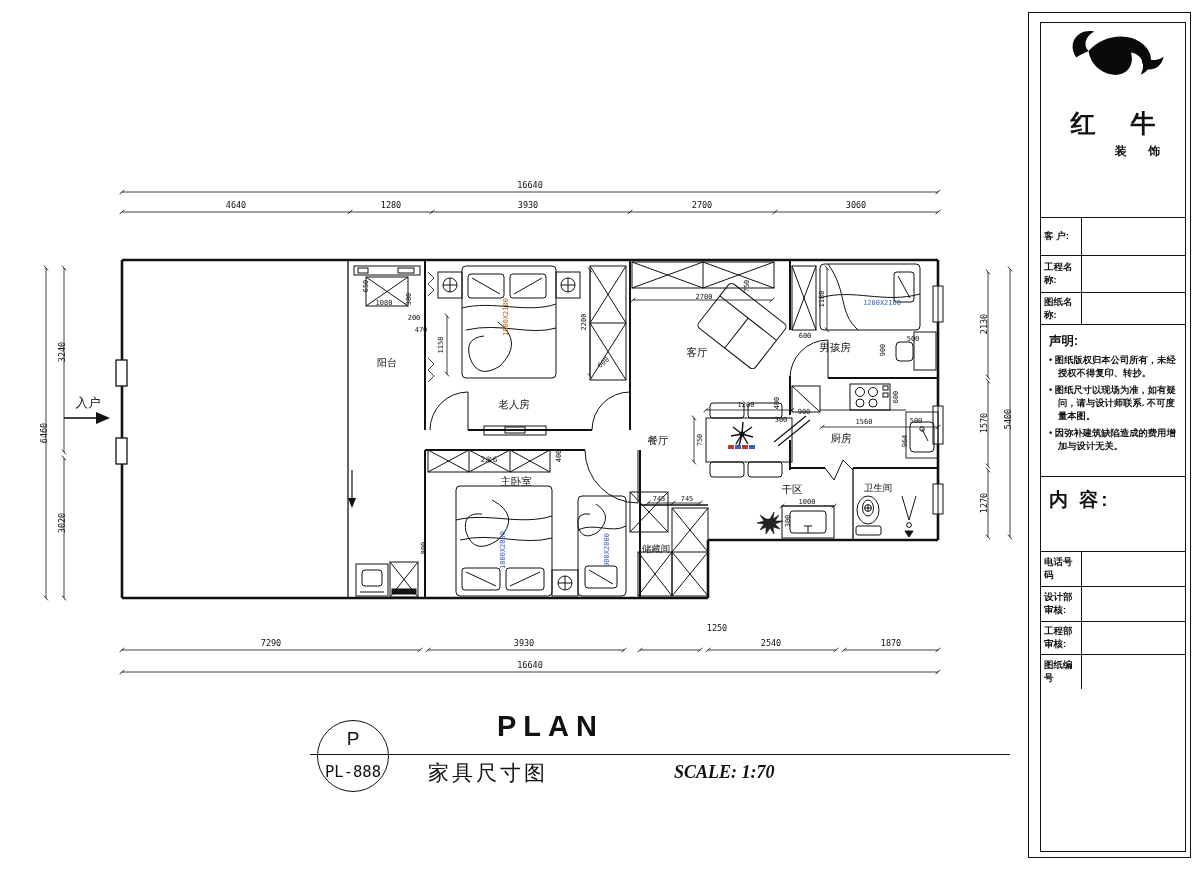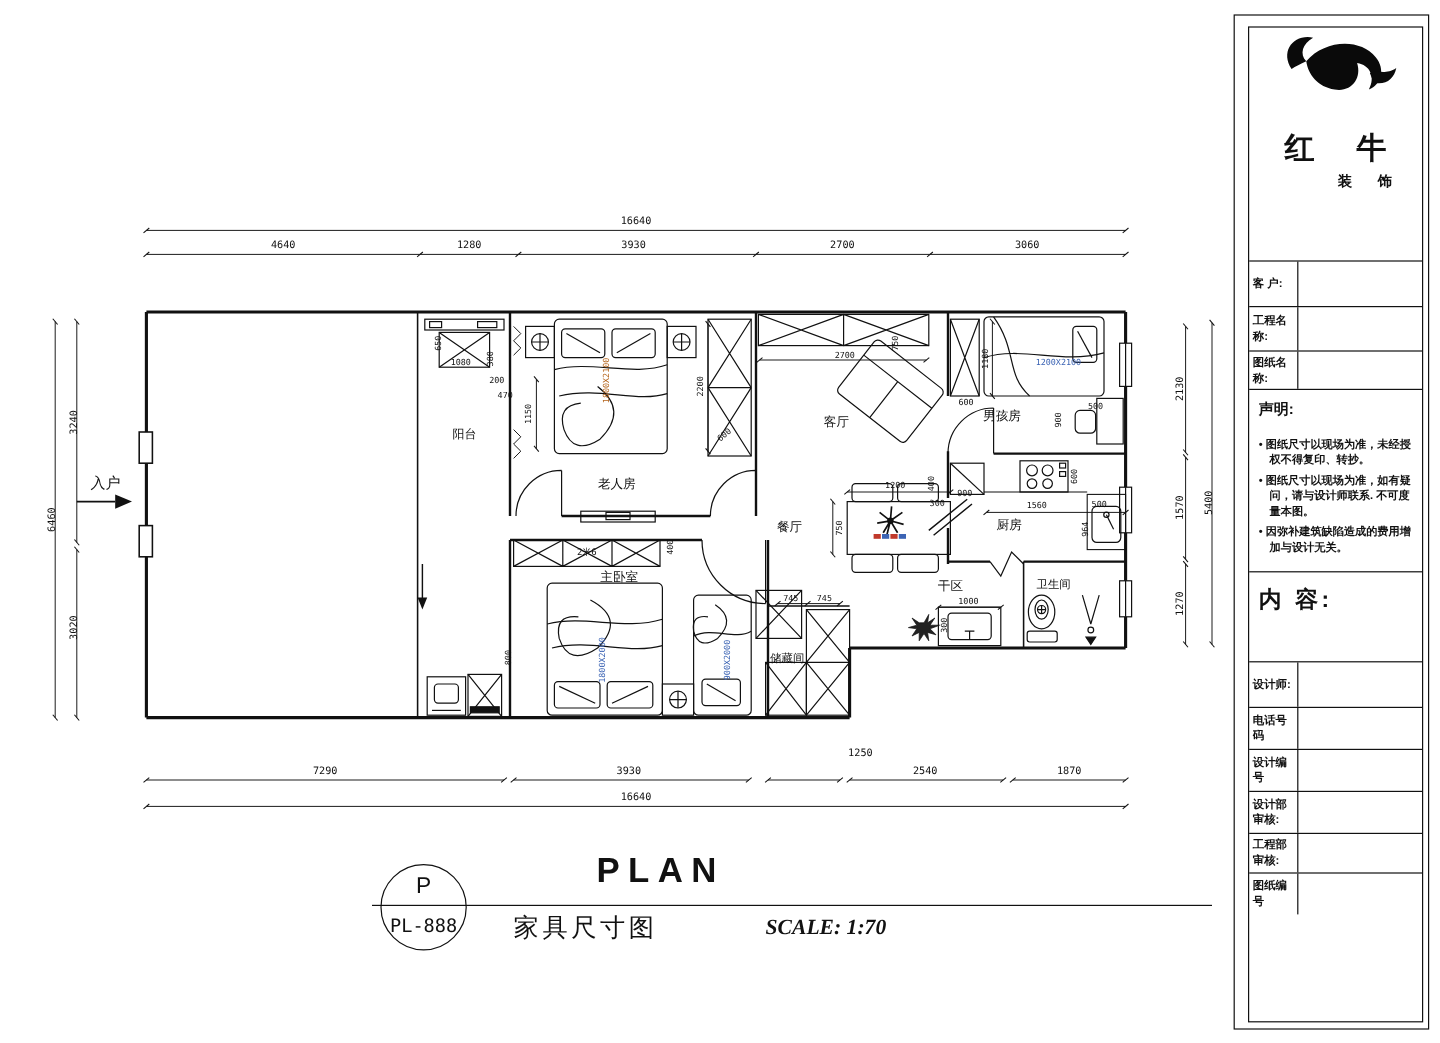--- a/index.html
+++ b/index.html
@@ -17,40 +17,40 @@
       border:1.9px solid #111;box-sizing:border-box;display:flex;flex-direction:column;background:#fff}
   .tb-sec{border-top:1.4px solid #111;box-sizing:border-box;flex:0 0 auto;display:flex}
   .tb-sec:first-child{border-top:none}
   .tb-logo{height:194px;flex-direction:column;align-items:center}
   .brand1{font-size:25px;letter-spacing:14px;margin:2px 0 0 14px;font-weight:600}
   .brand2{font-size:12px;letter-spacing:9px;margin:3px 0 0 58px;font-weight:600}
   .tb-row .lab{width:41px;border-right:1.4px solid #111;box-sizing:border-box;
       font-size:9.5px;font-weight:700;display:flex;align-items:center;padding-left:3px;letter-spacing:0}
   .tb-row .val{flex:1}
   .tb-decl{height:152px;display:block;padding:6px 5px 0 8px}
-  .decl-head{font-size:12.5px;font-weight:700;margin:2px 0 14px 0}
+  .decl-head{font-size:12.5px;font-weight:700;margin:2px 0 4px 0}
   .decl-item{font-size:9.3px;font-weight:600;line-height:1.4;margin:0 0 4px 0;
              padding-left:9px;text-indent:-9px}
   .tb-content{height:75px;display:block;padding:10px 0 0 8px}
   .content-head{font-size:19px;font-weight:700;letter-spacing:3px}
   .tb-footer{display:block;flex:1 1 auto;padding:10px 4px 0 6px}
   .ft1{font-size:10px;font-weight:700;margin-bottom:22px}
   .ft2{font-size:10px;font-weight:700}
   .sig-line{display:inline-block;width:70px;border-bottom:1.3px solid #111;height:10px;margin-left:3px}
 
   
   .stamp-circle{position:absolute;left:317px;top:720px;width:72px;height:72px;border:1.6px solid #111;
       border-radius:50%;box-sizing:border-box;text-align:center}
   .stamp-p{position:absolute;left:0;right:0;top:7px;font-size:19px}
   .stamp-code{position:absolute;left:0;right:0;bottom:10px;font-size:15.5px;
       font-family:"DejaVu Sans Mono",monospace}
   .title-rule{position:absolute;left:310px;top:754px;width:700px;border-top:1.6px solid #111}
   .plan-title{position:absolute;left:497px;top:710px;font-size:29px;font-weight:800;letter-spacing:7px}
   .drawing-name{position:absolute;left:428px;top:759px;font-size:21px;letter-spacing:3px}
-  .scale-text{position:absolute;left:638px;top:762px;font-size:18px;font-style:italic;font-weight:600;
+  .scale-text{position:absolute;left:674px;top:762px;font-size:18px;font-style:italic;font-weight:600;
       font-family:"Liberation Serif","DejaVu Serif",serif}
 </style>
 </head>
 <body>
 
 <svg class="planlayer" width="1200" height="869" viewBox="0 0 1200 869">
   <defs>
     <marker id="tk" markerWidth="9" markerHeight="9" refX="4.5" refY="4.5" orient="auto">
       <line x1="1.5" y1="7" x2="7.5" y2="2" stroke="#111" stroke-width="1.1"></line>
     </marker>
@@ -369,43 +369,35 @@
     <div class="val"></div>
   </div>
   <div class="tb-sec tb-row" style="height:32px">
     <div class="lab">图纸名称:</div>
     <div class="val"></div>
   </div>
 
   <div class="tb-sec tb-decl">
     <div class="decl-head">声明:</div>
     <div id="decl-items">
-        <div class="decl-item">• 图纸尺寸以现场为准，未经授权不得复印、转抄。</div>
+        <div class="decl-item">• 图纸版权归本公司所有，未经授权不得复印、转抄。</div>
         <div class="decl-item">• 图纸尺寸以现场为准，如有疑问，请与设计师联系. 不可度量本图。</div>
         <div class="decl-item">• 因弥补建筑缺陷造成的费用增加与设计无关。</div>
       </div>
   </div>
 
   <div class="tb-sec tb-content">
     <div class="content-head">内 容:</div>
   </div>
 
-  <div class="tb-sec tb-row" style="height:38px">
-    <div class="lab">设计师:</div>
-    <div class="val"></div>
-  </div>
   <div class="tb-sec tb-row" style="height:35px">
     <div class="lab">电话号码</div>
     <div class="val"></div>
   </div>
   <div class="tb-sec tb-row" style="height:35px">
-    <div class="lab">设计编号</div>
-    <div class="val"></div>
-  </div>
-  <div class="tb-sec tb-row" style="height:35px">
     <div class="lab">设计部审核:</div>
     <div class="val"></div>
   </div>
   <div class="tb-sec tb-row" style="height:33px">
     <div class="lab">工程部审核:</div>
     <div class="val"></div>
   </div>
   <div class="tb-sec tb-row" style="height:35px">
     <div class="lab">图纸编号</div>
     <div class="val"></div>

